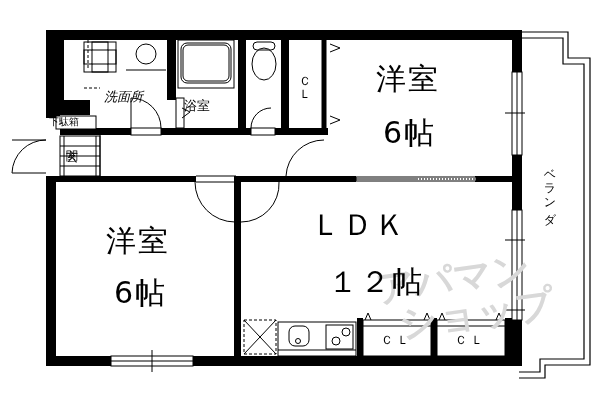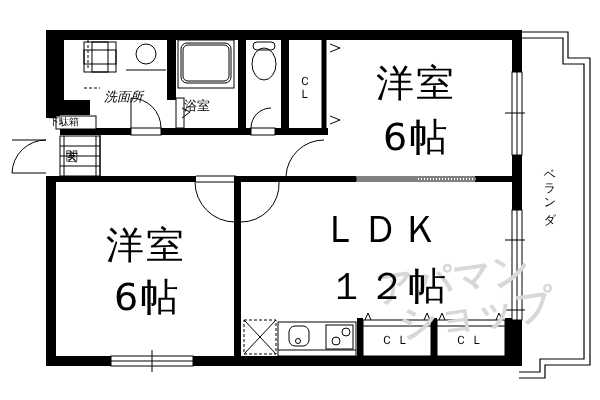--- a/index.html
+++ b/index.html
@@ -1,19 +1,19 @@
 <!DOCTYPE html>
 <html><head>
 <meta charset="utf-8">
 <style>
   html,body{margin:0;padding:0;background:#fff;}
   body{width:600px;height:400px;position:relative;overflow:hidden;font-family:"DejaVu Sans","Liberation Sans",sans-serif;}
   #plan{position:absolute;left:0;top:0;width:600px;height:400px;}
   .lbl{position:absolute;color:#000;white-space:nowrap;line-height:1;}
-  .big{font-size:38px;letter-spacing:2px;}
+  .big{font-size:30px;letter-spacing:2px;}
   .sm{font-size:13px;}
   .xs{font-size:10px;}
   .cl{font-size:12px;letter-spacing:4px;}
   .vert{writing-mode:vertical-rl;font-size:12px;letter-spacing:1px;}
   .wm{position:absolute;color:#d8d8d8;font-weight:bold;white-space:nowrap;line-height:1;}
 </style>
 </head>
 <body>
 
 <svg id="plan" viewBox="0 0 600 400" xmlns="http://www.w3.org/2000/svg">
@@ -179,21 +179,21 @@
   <span>アパマン</span><br>
   <span style="margin-left:18px;">ショップ</span>
 </div>
 
 <div class="lbl big" style="left:376px;top:64px;">洋室</div>
 <div class="lbl big" style="left:383px;top:118px;">6帖</div>
 
 <div class="lbl big" style="left:106px;top:226px;">洋室</div>
 <div class="lbl big" style="left:114px;top:278px;">6帖</div>
 
-<div class="lbl big" style="left:322px;top:210px;">ＬＤＫ</div>
+<div class="lbl big" style="left:311px;top:210px;">ＬＤＫ</div>
 <div class="lbl big" style="left:328px;top:255px;margin-top:12px;">１２帖</div>
 
 <div class="lbl sm" style="left:104px;top:90px;font-style:italic;">洗面所</div>
 <div class="lbl sm" style="left:184px;top:99px;">浴室</div>
 <div class="lbl vert" style="left:66px;top:140px;">玄関</div>
 <div class="lbl xs" style="left:49px;top:117px;">下駄箱</div>
 <div class="lbl vert" style="left:544px;top:160px;">ベランダ</div>
 
 <div class="lbl vert cl" style="left:299px;top:68px;">ＣＬ</div>
 <div class="lbl cl" style="left:381px;top:334px;">ＣＬ</div>

